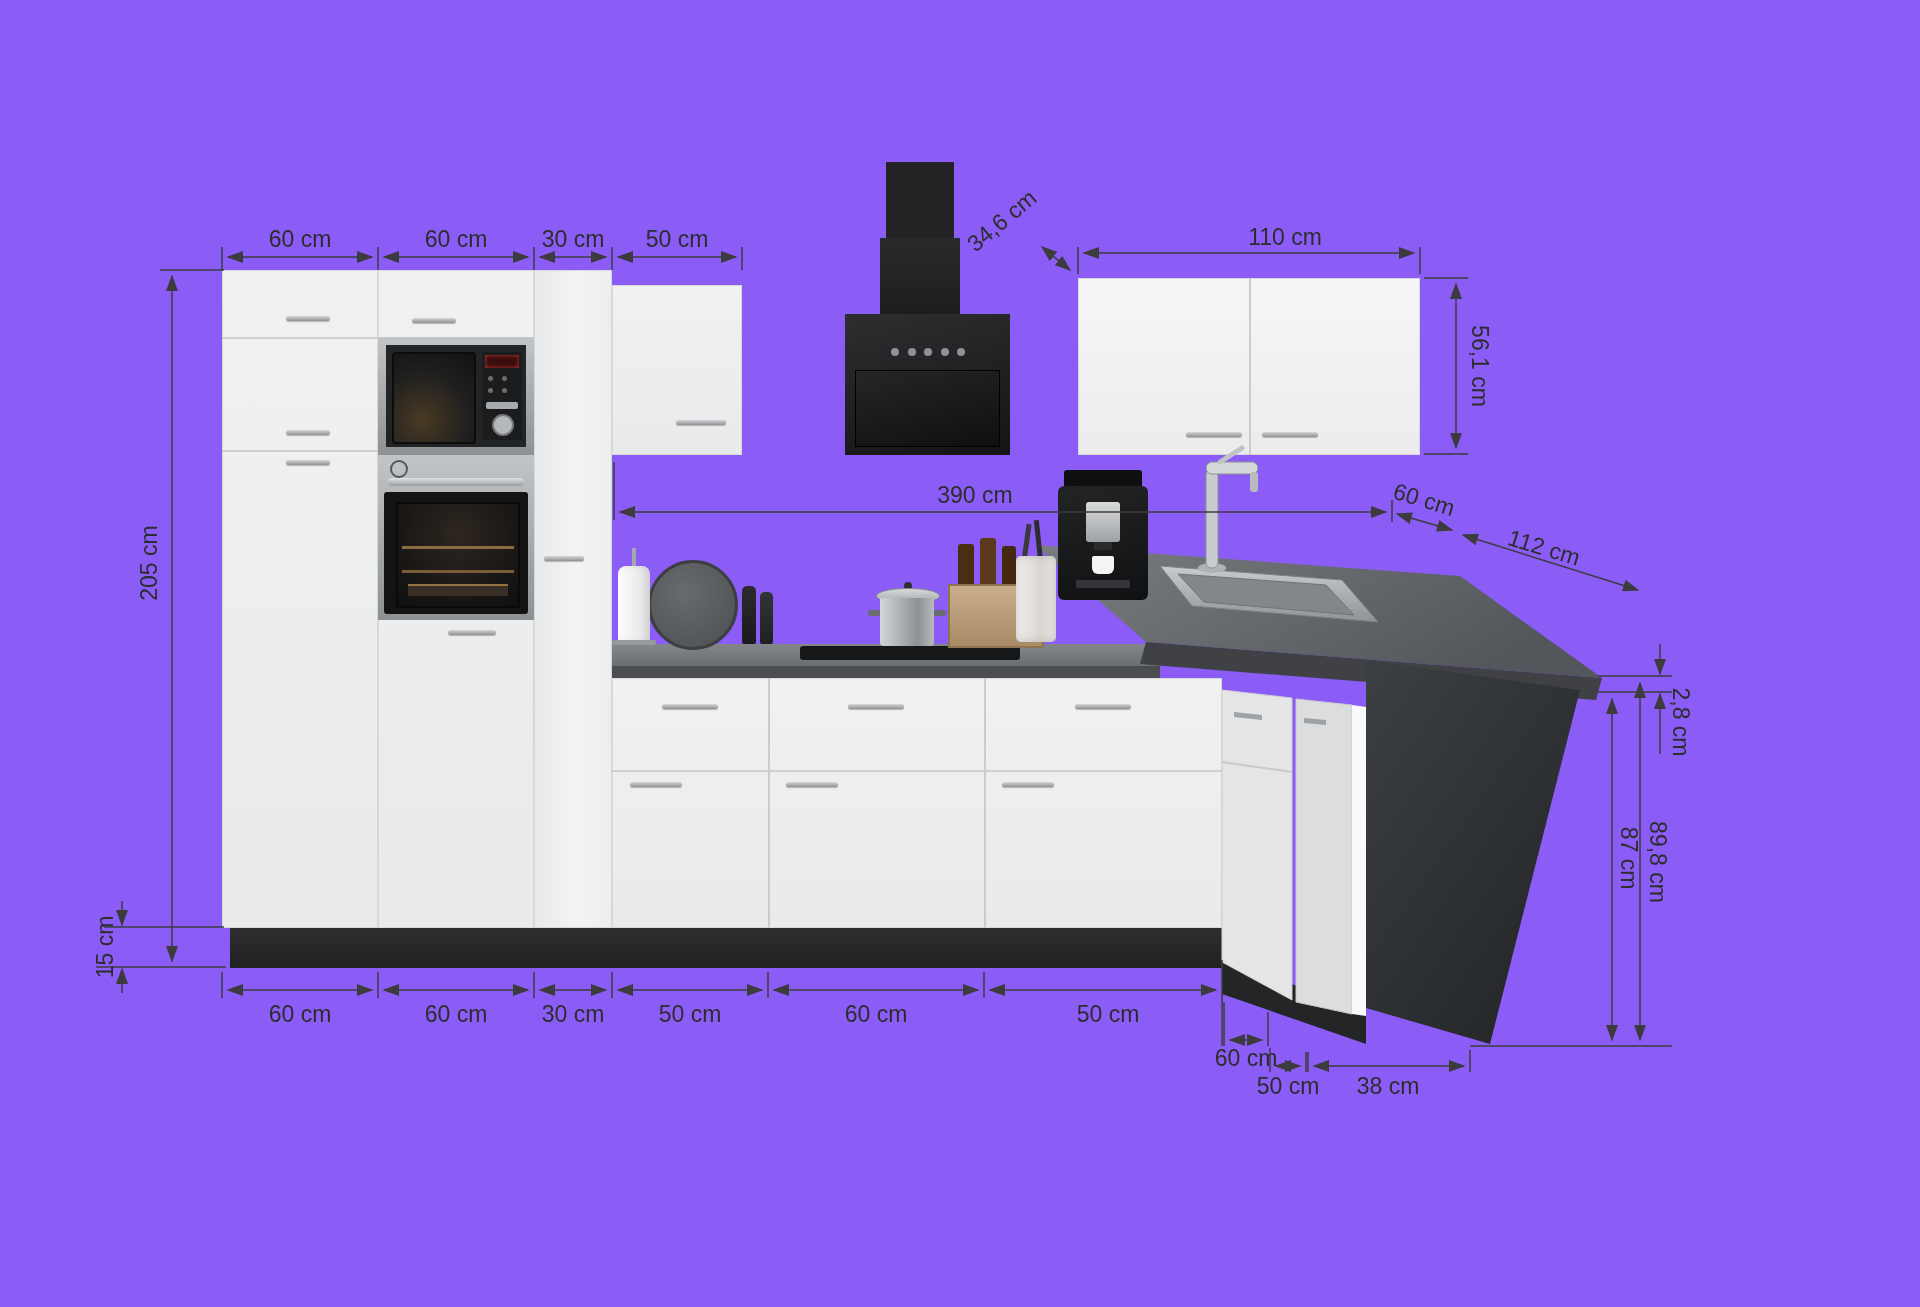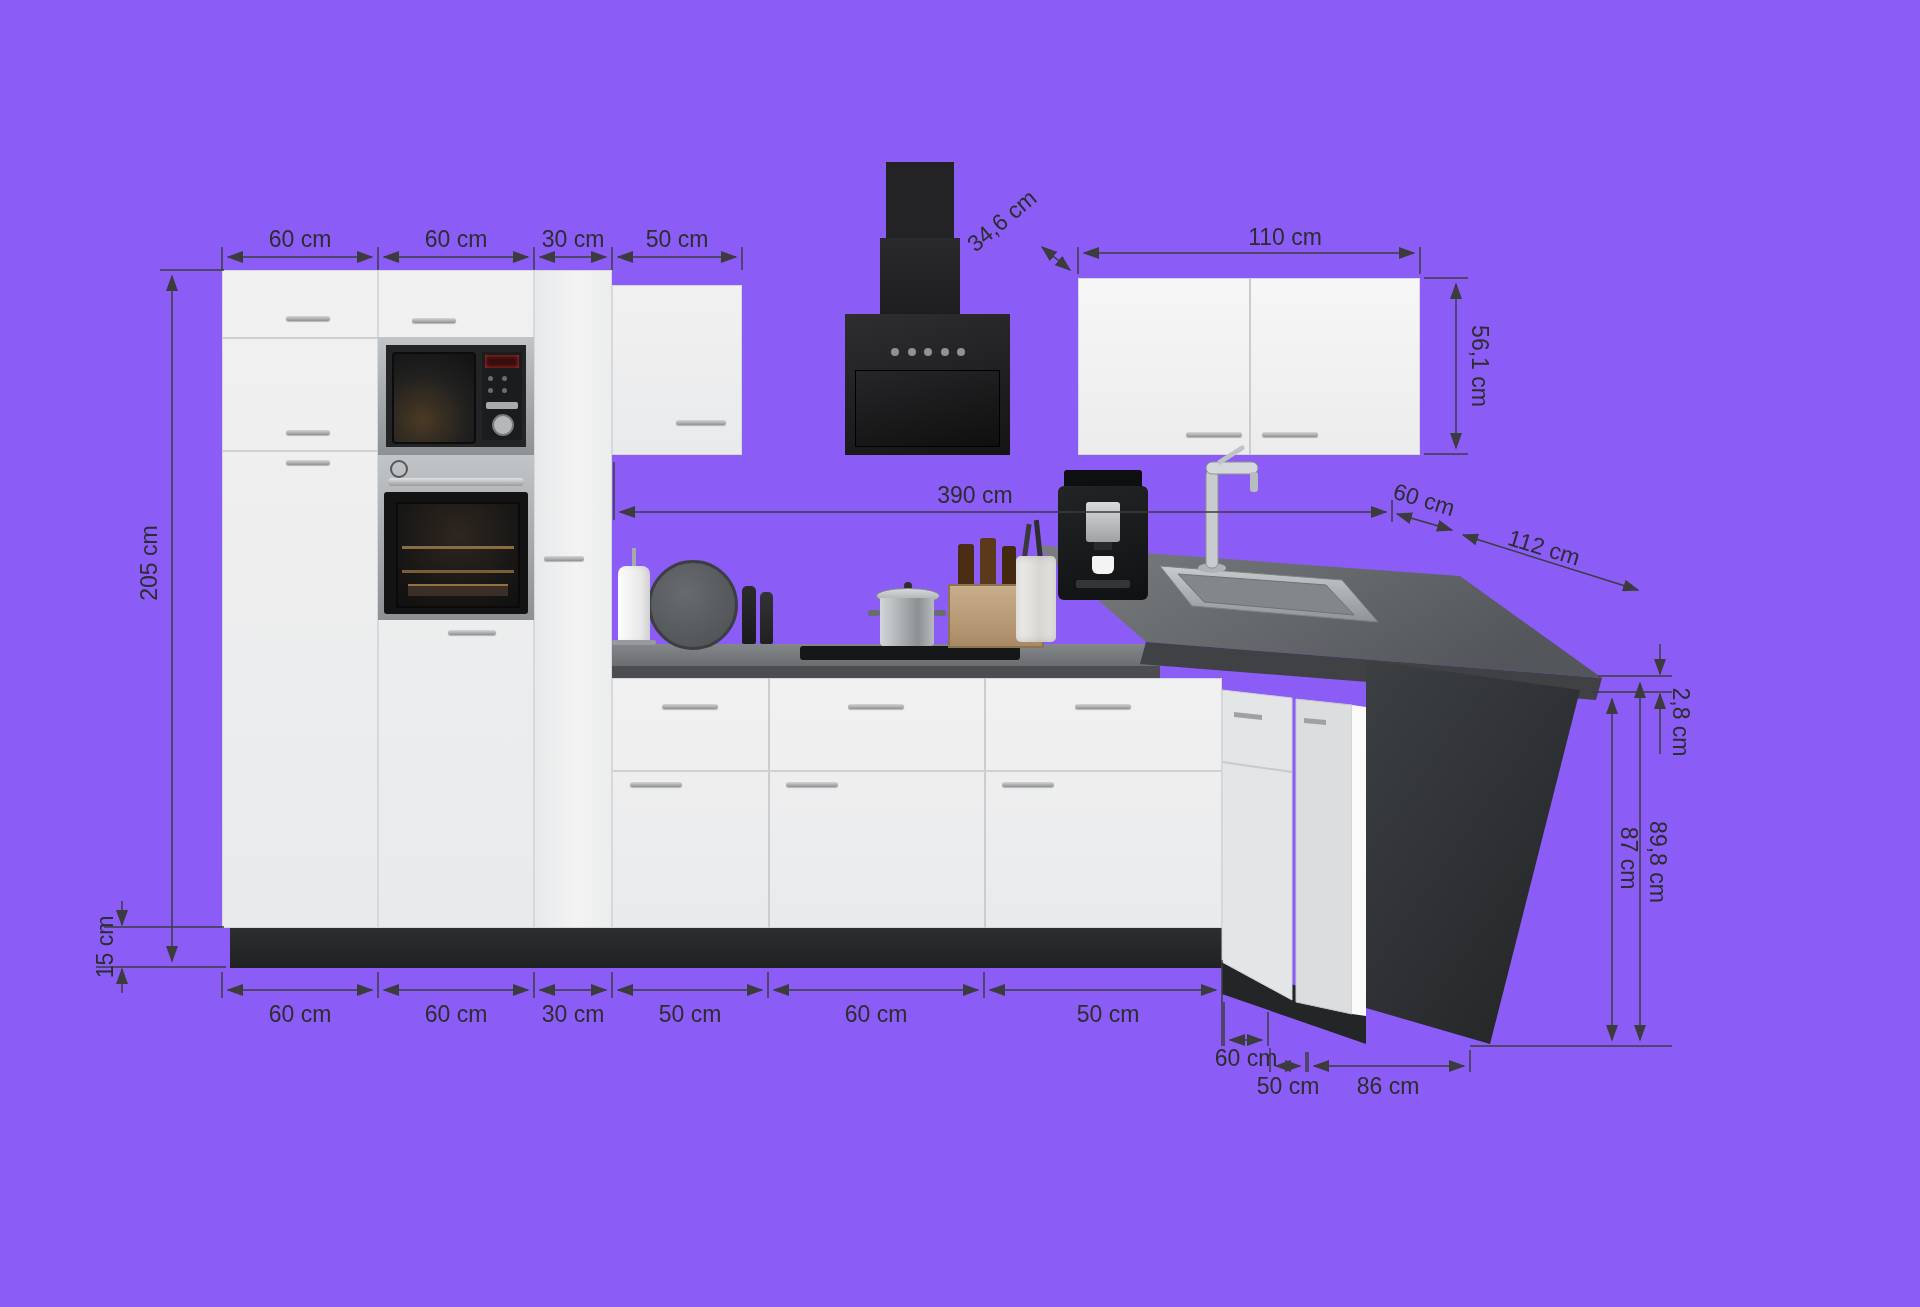--- a/index.html
+++ b/index.html
@@ -254,15 +254,15 @@
   <span class="dim rot90" style="left:1657px;top:862px;">89,8 cm</span>
   <span class="dim rot90" style="left:1628px;top:858px;">87 cm</span>
   <span class="dim" style="left:300px;top:1014px;">60 cm</span>
   <span class="dim" style="left:456px;top:1014px;">60 cm</span>
   <span class="dim" style="left:573px;top:1014px;">30 cm</span>
   <span class="dim" style="left:690px;top:1014px;">50 cm</span>
   <span class="dim" style="left:876px;top:1014px;">60 cm</span>
   <span class="dim" style="left:1108px;top:1014px;">50 cm</span>
   <span class="dim" style="left:1246px;top:1058px;">60 cm</span>
   <span class="dim" style="left:1288px;top:1086px;">50 cm</span>
-  <span class="dim" style="left:1388px;top:1086px;">86 cm</span>
+  <span class="dim" style="left:1388px;top:1086px;">38 cm</span>
 
 </div>
 
 </body></html>

